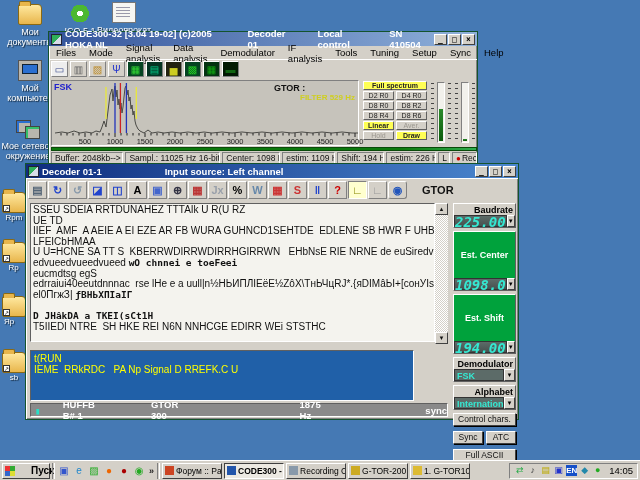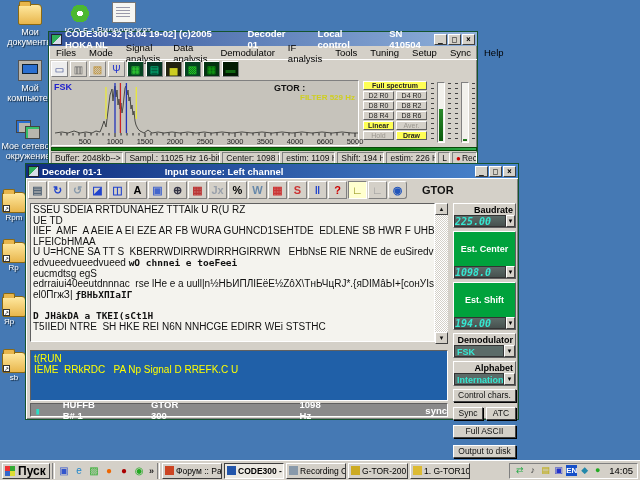--- a/index.html
+++ b/index.html
@@ -68,43 +68,43 @@
   #dectb { height:22px; display:flex; align-items:center; gap:1px; padding:1px 2px; border-top:1px solid #fff; }
   .dico { width:19px; height:18px; border:1px solid; border-color:#fff #808080 #808080 #fff; background:#d4d0c8; font-size:11px; line-height:16px; text-align:center; font-weight:bold; overflow:hidden; }
   .dico.pressed { border-color:#808080 #fff #fff #808080; background:#ffffcf; }
   .dico.round { border-radius:3px; color:#2255bb; }
   #gtorlabel { font-size:11px; font-weight:bold; color:#111; margin-left:14px; }
   #textarea { position:absolute; left:4px; top:39px; width:405px; height:139px; background:#f4f3ee; border:1px solid; border-color:#606060 #fff #fff #606060; overflow:hidden; padding:1px 2px; }
   .oline { font-size:10px; line-height:10.6px; color:#111; white-space:pre; font-family:"Liberation Sans",sans-serif; }
   .oline b { font-family:"DejaVu Sans Mono",monospace; font-weight:bold; font-size:9.5px; }
   #vscroll { position:absolute; left:409px; top:39px; width:13px; height:141px; background:repeating-conic-gradient(#fff 0 25%, #d4d0c8 0 50%) 0 0/2px 2px; }
   .sarrow { position:absolute; left:0; width:13px; height:12px; background:#d4d0c8; border:1px solid; border-color:#fff #404040 #404040 #fff; font-size:6px; text-align:center; line-height:10px; color:#111; }
-  #bluepanel { position:absolute; left:4px; top:186px; width:418px; height:51px; background:#2060a8; border:1px solid; border-color:#606060 #fff #fff #606060; padding:2px 3px; }
+  #bluepanel { position:absolute; left:4px; top:186px; width:384px; height:51px; background:#2060a8; border:1px solid; border-color:#606060 #fff #fff #606060; padding:2px 3px; }
   .bline { color:#ffff00; font-size:10px; line-height:11px; white-space:pre; }
   #decstatus { position:absolute; left:4px; top:239px; width:418px; height:14px; background:#8a8a8a; border:1px solid; border-color:#606060 #fff #fff #606060; color:#fff; font-size:9.5px; font-weight:bold; display:flex; align-items:center; }
   #decstatus .ind { color:#28e0c8; margin-left:4px; font-family:"DejaVu Sans Mono",monospace; }
   #decstatus .s1 { margin-left:22px; } #decstatus .s2 { margin-left:42px; }
   #decstatus .s3 { margin-left:110px; } #decstatus .s4 { margin-left:96px; }
 
   
   #sidepanel { position:absolute; left:427px; top:39px; width:63px; height:216px; font-size:9px; }
   .bund { border:1px solid; border-color:#fff #606060 #606060 #fff; margin-bottom:3px; background:#d4d0c8; }
   .blab { font-weight:bold; color:#000; text-align:right; padding:1px 2px 0 0; font-size:9px; }
-  .blab.green { background:#00a23c; color:#fff; text-align:center; padding:12px 0; }
+  .blab.green { background:#00a23c; color:#fff; text-align:center; padding:18px 0; }
   .lcdrow { display:flex; height:12px; }
-  .lcd { flex:1; background:linear-gradient(#5c6b68,#47514f); color:#35e8d2; font-family:"DejaVu Sans Mono",monospace; font-weight:bold; font-style:italic; font-size:10px; line-height:12px; text-align:left; padding-right:14px; letter-spacing:0; border:1px solid #333; }
+  .lcd { flex:1; background:linear-gradient(#5c6b68,#47514f); color:#35e8d2; font-family:"DejaVu Sans Mono",monospace; font-weight:bold; font-style:italic; font-size:14px; line-height:12px; text-align:left; padding-right:0; letter-spacing:0; border:1px solid #333; }
   .drop { width:11px; background:#d4d0c8; border:1px solid; border-color:#fff #404040 #404040 #fff; font-size:6px; text-align:center; line-height:10px; }
   .combo { flex:1; background:#5c6b68; color:#35e8d2; font-weight:bold; font-size:9px; line-height:12px; padding-left:2px; border:1px solid #333; white-space:nowrap; overflow:hidden; }
   .pbtn { display:block; width:100%; height:13px; background:#d4d0c8; border:1px solid; border-color:#fff #404040 #404040 #fff; box-shadow:1px 1px 0 #000; font-size:8.5px; text-align:center; line-height:11px; color:#111; margin-bottom:5px; }
   .pbtn-row { display:flex; gap:3px; }
   .pbtn-row .pbtn { width:30px; }
 
   
   #taskbar { position:absolute; left:0; bottom:0; width:640px; height:20px; background:#d4d0c8; border-top:1px solid #fff; z-index:10; display:flex; align-items:center; gap:2px; padding:0 2px; }
-  #startbtn { width:48px; height:16px; border:1px solid; border-color:#fff #404040 #404040 #fff; background:#d4d0c8; display:flex; align-items:center; gap:3px; padding:0 2px; font-weight:bold; font-size:12px; }
+  #startbtn { width:48px; height:16px; border:1px solid; border-color:#fff #404040 #404040 #fff; background:#d4d0c8; display:flex; align-items:center; gap:16px; padding:0 2px; font-weight:bold; font-size:10px; }
   .winlogo { width:10px; height:10px; display:grid; grid-template-columns:5px 5px; grid-template-rows:5px 5px; }
   .winlogo i { display:block; } 
   .winlogo i:nth-child(1){background:#e33;} .winlogo i:nth-child(2){background:#3a3;}
   .winlogo i:nth-child(3){background:#36c;} .winlogo i:nth-child(4){background:#dd3;}
   .tbsep { width:3px; height:16px; border-left:1px solid #808080; border-right:1px solid #fff; }
   .ql { width:14px; height:14px; font-size:10px; line-height:13px; text-align:center; }
   .chev { font-size:9px; font-weight:bold; color:#222; padding:0 1px; }
   .task { width:60px; height:16px; border:1px solid; border-color:#fff #404040 #404040 #fff; background:#d4d0c8; display:flex; align-items:center; gap:2px; padding:0 2px; font-size:8.5px; white-space:nowrap; overflow:hidden; }
   .task.active { border-color:#404040 #fff #fff #404040; background:#ece9e2; font-weight:bold; }
   .task .tic { width:9px; height:9px; flex:0 0 auto; }
@@ -286,21 +286,21 @@
         </svg>
         <div id="axislabels">
             <span style="left: 33px;">500</span>
             <span style="left: 63px;">1000</span>
             <span style="left: 93px;">1500</span>
             <span style="left: 123px;">2000</span>
             <span style="left: 153px;">2500</span>
             <span style="left: 183px;">3000</span>
             <span style="left: 213px;">3500</span>
             <span style="left: 243px;">4000</span>
-            <span style="left: 273px;">6600</span>
+            <span style="left: 273px;">4500</span>
             <span style="left: 303px;">5000</span>
           </div>
       </div>
       <div id="specpanel">
           <div class="srow">
             <button class="sbtn full">Full spectrum</button>
           </div>
           <div class="srow">
             <button class="sbtn half">D2 R0</button>
             <button class="sbtn half">D4 R0</button>
@@ -404,21 +404,21 @@
 
     <div id="bluepanel">
         <div class="bline">t(RUN</div>
         <div class="bline">IEME  RRkRDC   PA Np Signal D RREFK.C U</div>
       </div>
 
     <div id="decstatus">
       <span class="ind">▮</span>
       <span class="s1">HUFFB B# 1</span>
       <span class="s2">GTOR 300</span>
-      <span class="s3">1098 Hz</span>
+      <span class="s3">1875 Hz</span>
       <span class="s4">sync</span>
     </div>
 
     <div id="sidepanel">
       <div class="bund">
         <div class="blab">Baudrate</div>
         <div class="lcdrow">
           <span class="lcd">225.00</span>
           <span class="drop">▼</span>
         </div>

